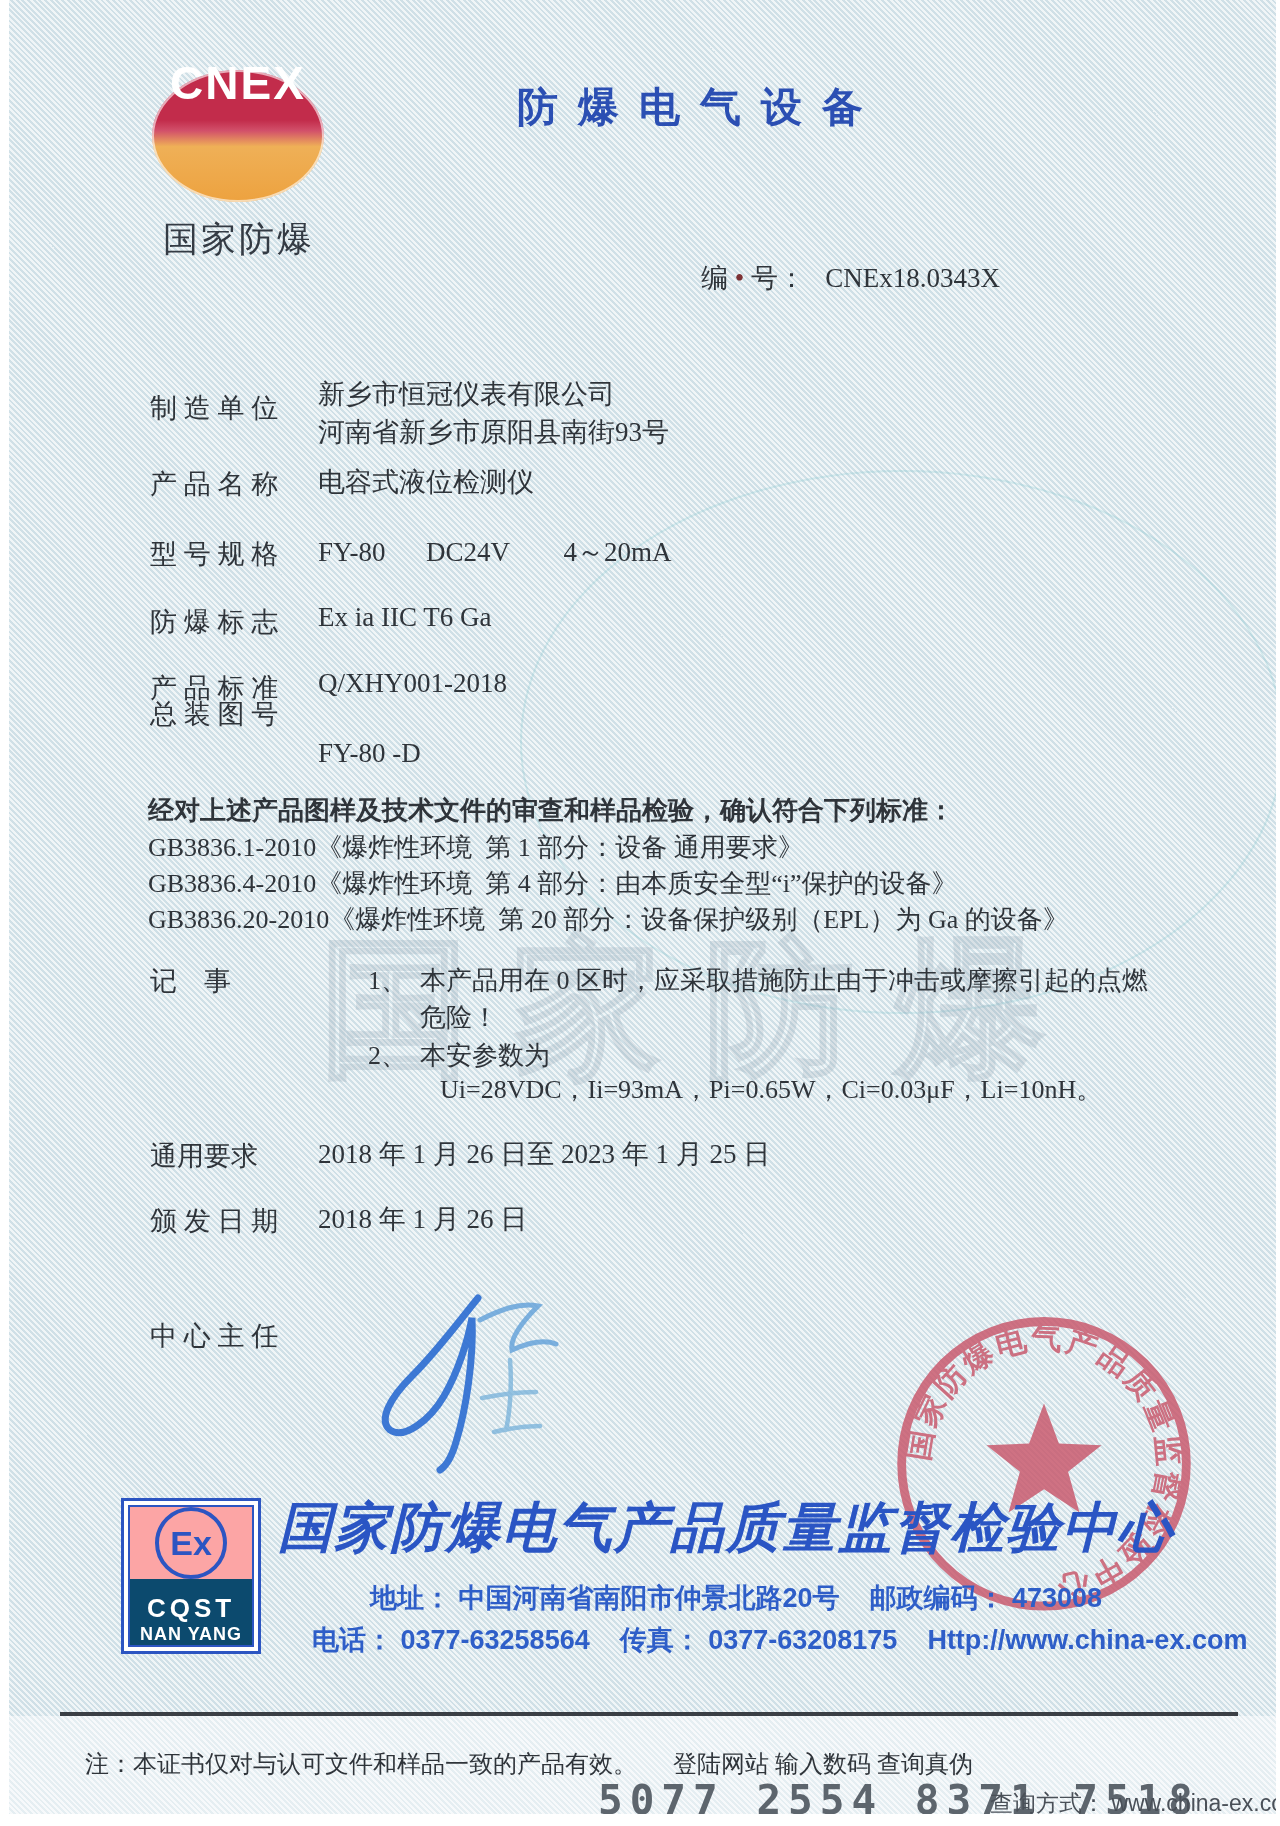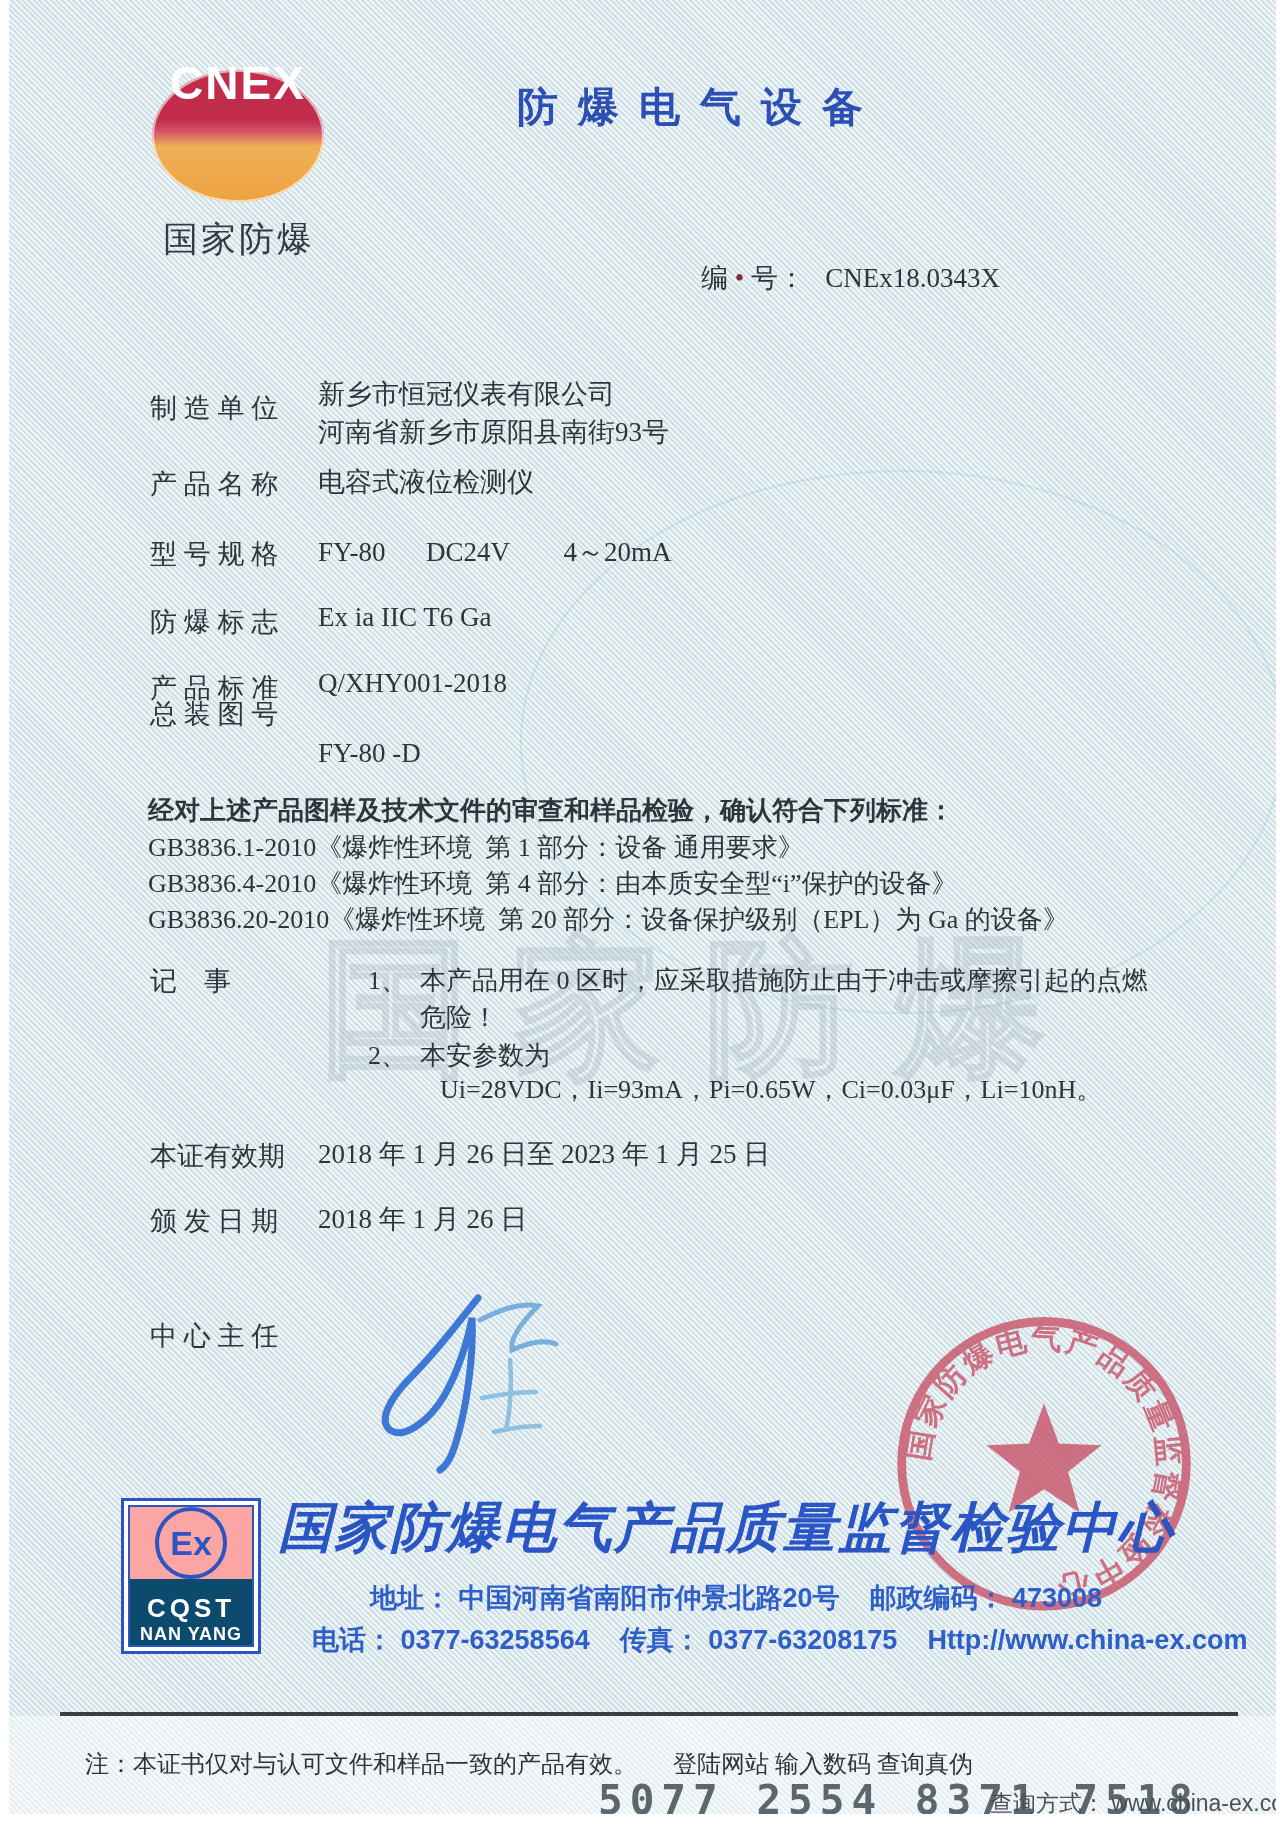--- a/index.html
+++ b/index.html
@@ -112,21 +112,21 @@
   <div class="para" style="top:902px">GB3836.20-2010《爆炸性环境  第 20 部分：设备保护级别（EPL）为 Ga 的设备》</div>
 
   <div class="lab" style="top:963px">记　事</div>
   <div class="para" style="left:368px;top:963px">1、</div>
   <div class="para" style="left:420px;top:963px">本产品用在 0 区时，应采取措施防止由于冲击或摩擦引起的点燃</div>
   <div class="para" style="left:420px;top:1000px">危险！</div>
   <div class="para" style="left:368px;top:1038px">2、</div>
   <div class="para" style="left:420px;top:1038px">本安参数为</div>
   <div class="para" style="left:440px;top:1072px">Ui=28VDC，Ii=93mA，Pi=0.65W，Ci=0.03μF，Li=10nH。</div>
 
-  <div class="lab" style="top:1138px">本证有效期</div>
+  <div class="lab" style="top:1138px">通用要求</div>
   <div class="val" style="top:1136px">2018 年 1 月 26 日至 2023 年 1 月 25 日</div>
   <div class="lab" style="top:1203px">颁 发 日 期</div>
   <div class="val" style="top:1201px">2018 年 1 月 26 日</div>
 
   <div class="lab" style="top:1318px">中 心 主 任</div>
   <svg class="sig" viewBox="0 0 220 210">
     <path d="M118,18 C100,40 78,70 52,96 C30,118 18,140 30,150 C44,160 70,140 84,116 C98,92 108,60 112,38 C114,78 106,130 96,162 C92,176 86,186 80,190" fill="none" stroke="#2a6bd0" stroke-width="7" stroke-linecap="round" opacity="0.9"></path>
     <path d="M120,40 C140,30 160,22 178,26 C160,44 150,60 152,70 C170,62 186,60 196,64" fill="none" stroke="#5f9fd8" stroke-width="5" stroke-linecap="round" opacity="0.8"></path>
     <path d="M150,80 C152,104 150,132 146,150 M122,118 C140,114 160,112 176,112 M134,152 C150,148 166,146 180,146" fill="none" stroke="#76b0da" stroke-width="4.5" stroke-linecap="round" opacity="0.75"></path>
   </svg>

